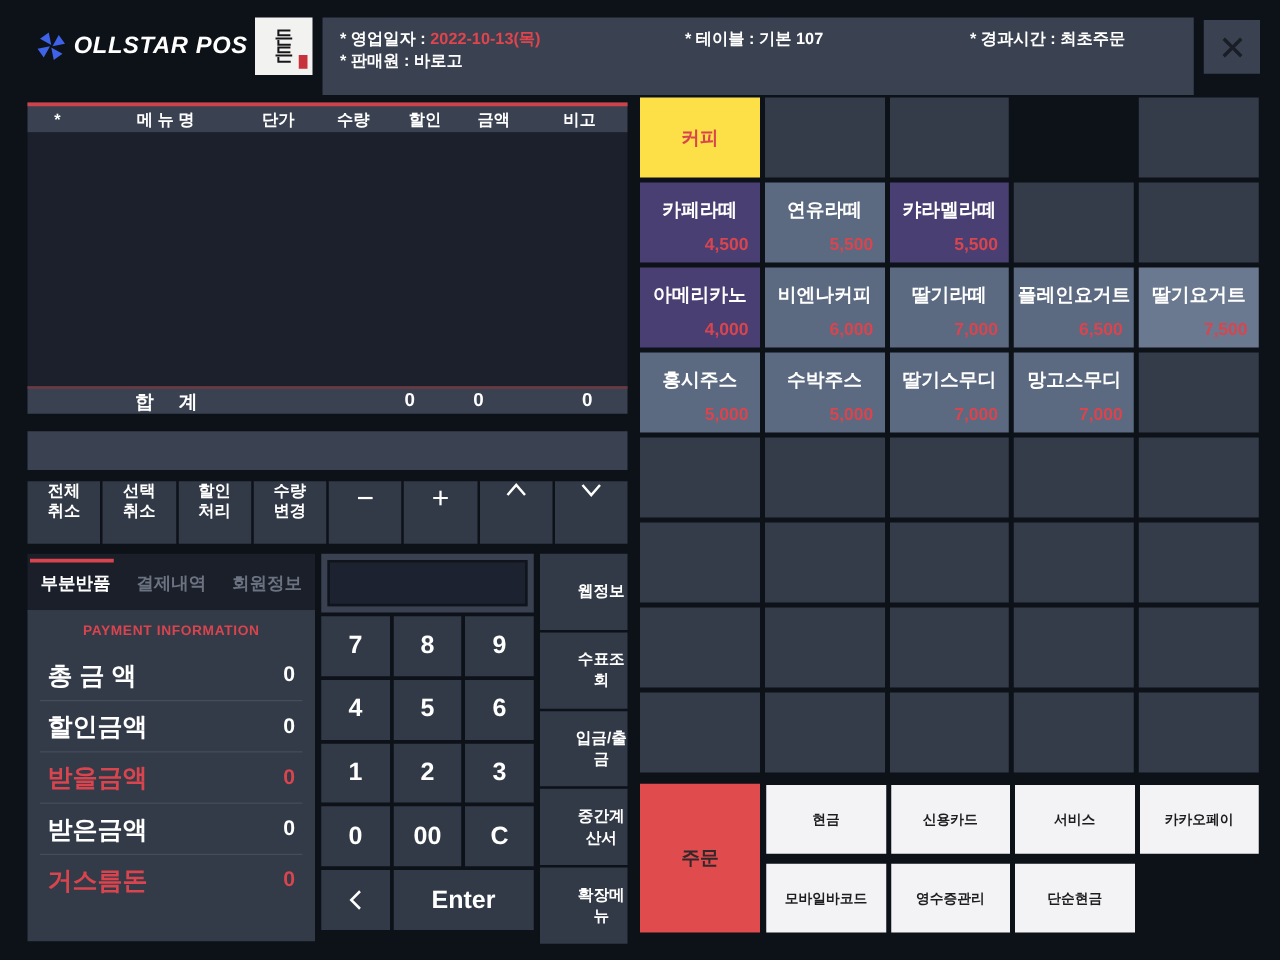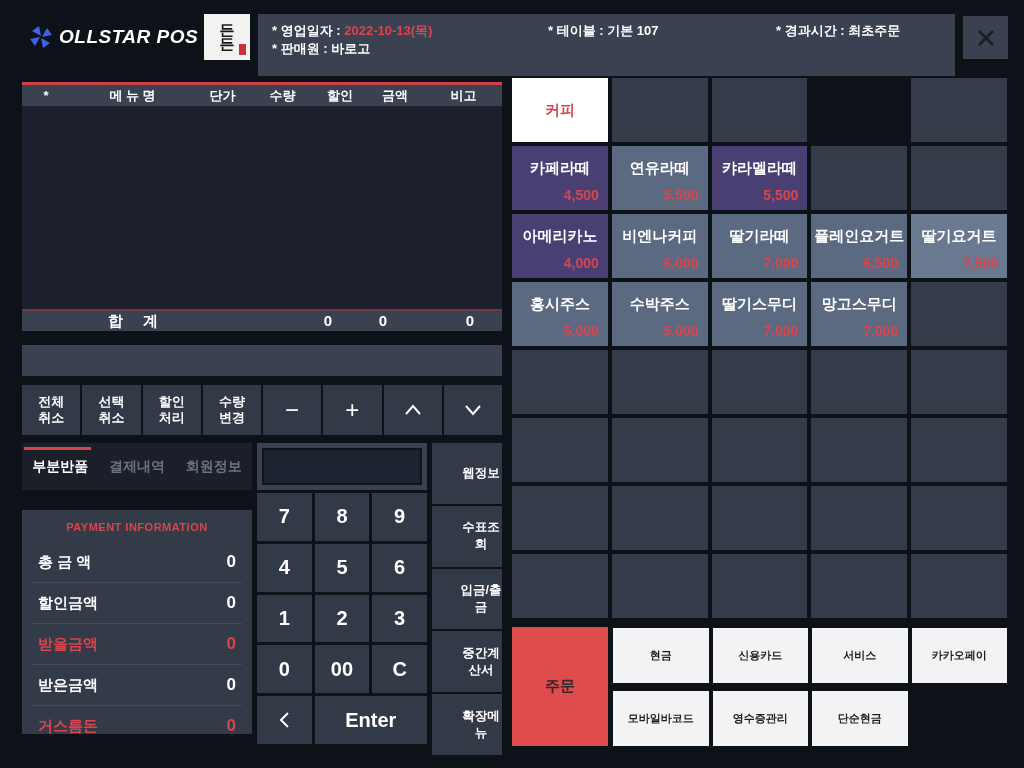--- a/index.html
+++ b/index.html
@@ -26,36 +26,36 @@
            font-size:13px;font-weight:bold;}
   .oheader span{text-align:center;}
   .c0{width:48px;}.c1{width:125px;}.c2{width:55px;}.c3{width:65px;}.c4{width:50px;}.c5{width:60px;}.c6{width:77px;}
   .obody{position:absolute;left:22px;top:106px;width:480px;height:203px;background:#1b202c;}
   .ototal{position:absolute;left:22px;top:309px;width:480px;height:20px;background:#3a4150;
           border-top:2px solid #6e3940;color:#fff;font-size:15px;font-weight:bold;}
   .ototal span{position:absolute;top:1px;}
   .msgbar{position:absolute;left:22px;top:345px;width:480px;height:31px;background:#3a4150;}
   .editrow{position:absolute;left:22px;top:385px;width:480px;height:50px;display:flex;gap:2px;}
   .ebtn{flex:1;background:#323947;color:#fff;display:flex;flex-direction:column;align-items:center;
-        justify-content:center;font-size:13px;font-weight:bold;line-height:1.2;cursor:pointer;}
+        justify-content:flex-start;font-size:13px;font-weight:bold;line-height:1.2;cursor:pointer;}
   .ebtn .sym{font-size:24px;font-weight:normal;}
 
   
   .ptabs{position:absolute;left:22px;top:443px;width:230px;height:47px;background:#1a1f2a;display:flex;}
   .ptab{flex:1;position:relative;display:flex;align-items:center;justify-content:center;
         color:#6b7280;font-size:14px;font-weight:bold;cursor:pointer;}
   .ptab.active{color:#fff;}
   .ptab.active::before{content:"";position:absolute;top:4px;left:2px;right:8px;height:3px;background:#d9454e;}
-  .pbody{position:absolute;left:22px;top:510px;width:230px;height:224px;background:#333a48;}
+  .pbody{position:absolute;left:22px;top:488px;width:230px;height:265px;background:#333a48;}
   .ptitle{padding-top:11px;text-align:center;color:#d9454e;font-size:11px;font-weight:bold;
           letter-spacing:.5px;height:21px;}
   .prow{height:40px;margin:0 10px;padding:0 6px;display:flex;align-items:center;
         justify-content:space-between;color:#fff;font-weight:bold;border-bottom:1px solid #454c5b;}
   .prow:last-child{border-bottom:none;}
-  .prow .pl{font-size:15px;}
+  .prow .pl{font-size:20px;}
   .prow .pv{font-size:17px;}
   .prow.red .pl,.prow.red .pv{color:#d9454e;}
 
   
   .ndisp{position:absolute;left:257px;top:443px;width:170px;height:47px;background:#3a4150;
          padding:5px;box-sizing:border-box;}
   .ndisp-inner{width:100%;height:100%;background:#1c222f;border:2px solid #10141c;box-sizing:border-box;
          color:#fff;font-size:16px;text-align:right;line-height:33px;padding:0 6px;}
   .nkeys{position:absolute;left:257px;top:493px;width:170px;height:251px;display:grid;
          grid-template-columns:repeat(3,1fr);grid-template-rows:repeat(5,1fr);gap:3px;}
@@ -68,21 +68,21 @@
           grid-template-rows:repeat(5,1fr);gap:2px;}
   .sbtn{background:#323947;color:#fff;display:flex;align-items:center;justify-content:center;
         font-size:12.5px;font-weight:bold;text-align:center;cursor:pointer;padding-left:28px;}
 
   
   .mgrid{position:absolute;left:512px;top:78px;width:495px;height:540px;display:grid;
          grid-template-columns:repeat(5,1fr);grid-template-rows:repeat(8,1fr);gap:4px;}
   .cell{position:relative;}
   .cell.empty{background:#343b49;}
   .cell.none{background:transparent;}
-  .cell.cat{background:#ffffff;display:flex;align-items:center;justify-content:center;
+  .cell.cat{background:#fde047;display:flex;align-items:center;justify-content:center;
             color:#d9454e;font-size:15px;font-weight:bold;cursor:pointer;}
   .cell.item{cursor:pointer;}
   .iname{position:absolute;top:13px;left:0;right:0;text-align:center;font-size:15px;
          font-weight:bold;color:#fff;}
   .iprice{position:absolute;bottom:7px;right:9px;font-size:14px;font-weight:bold;color:#d9454e;}
   .v-purple{background:#4a3f73;}
   .v-slate{background:#5b6981;}
   .v-slate-light{background:#6b7990;}
 
   

